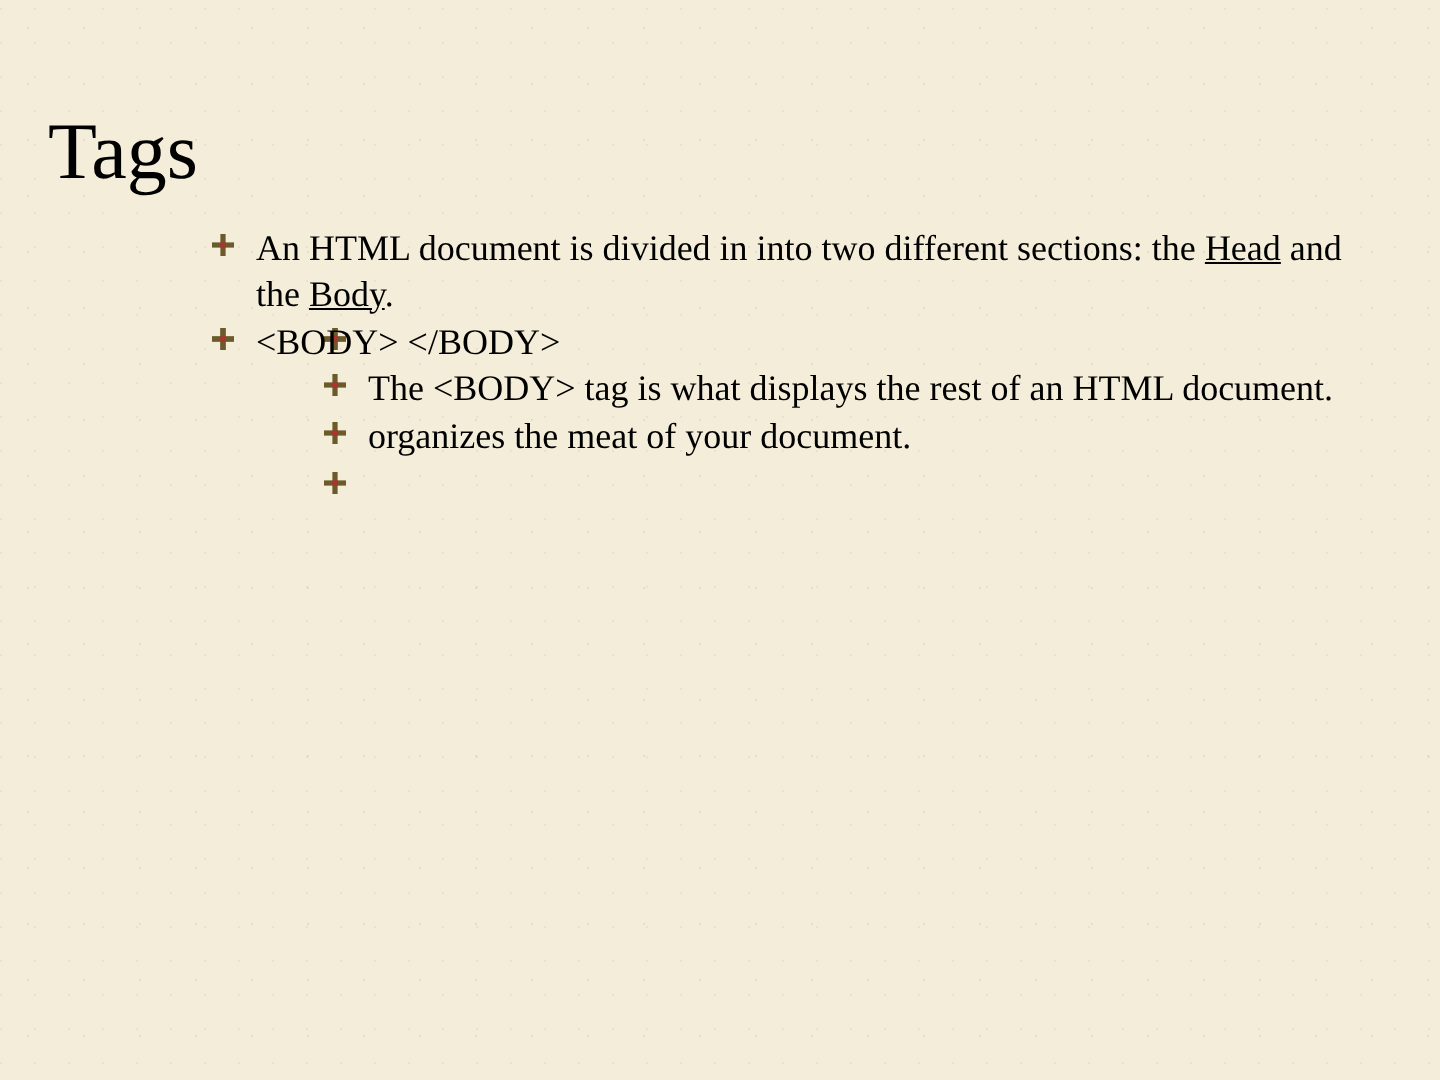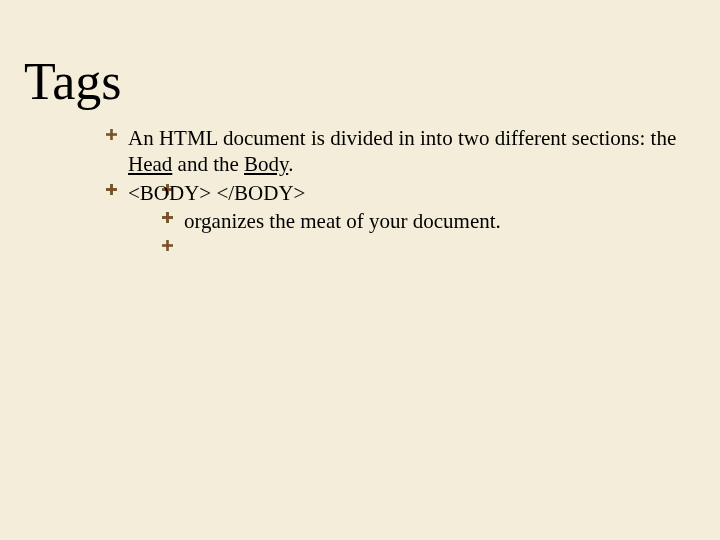--- a/index.html
+++ b/index.html
@@ -27,29 +27,29 @@
     background-position: 0 0, 9px 13px;
     pointer-events: none;
   }
   .slide {
     position: relative;
     padding: 52px 24px 0 24px;
     box-sizing: border-box;
   }
   .title {
     font-family: "Comic Sans MS", "Comic Sans", cursive;
-    font-size: 52px;
+    font-size: 40px;
     font-weight: 400;
     margin: 0 0 14px 0;
   }
   ul.bullets {
     list-style: none;
     margin: 0;
     padding: 0 0 0 82px;
-    font-size: 21px;
+    font-size: 18px;
     line-height: 1.25;
   }
   ul.bullets ul.bullets {
     padding-left: 34px;
   }
   li.item {
     position: relative;
     padding-left: 22px;
     margin: 0 0 2px 0;
   }
@@ -124,20 +124,21 @@
       <span>&lt;BODY&gt;   &lt;/BODY&gt;</span>
       <ul class="bullets">
         <li class="item">
           <span class="bicon">
             <svg viewBox="0 0 11 11" width="11" height="11">
               <rect x="0" y="4.2" width="11" height="2.6" fill="#6b5a2a"></rect>
               <rect x="4.2" y="0" width="2.6" height="11" fill="#6b5a2a"></rect>
               <rect x="4.2" y="4.2" width="2.6" height="2.6" fill="#b23030"></rect>
             </svg>
           </span>
+          <span>The &lt;BODY&gt; tag is what displays the rest of an HTML document.</span>
         </li>
         <li class="item">
           <span class="bicon">
             <svg viewBox="0 0 11 11" width="11" height="11">
               <rect x="0" y="4.2" width="11" height="2.6" fill="#6b5a2a"></rect>
               <rect x="4.2" y="0" width="2.6" height="11" fill="#6b5a2a"></rect>
               <rect x="4.2" y="4.2" width="2.6" height="2.6" fill="#b23030"></rect>
             </svg>
           </span>
           <span>organizes the meat of your document.</span>

